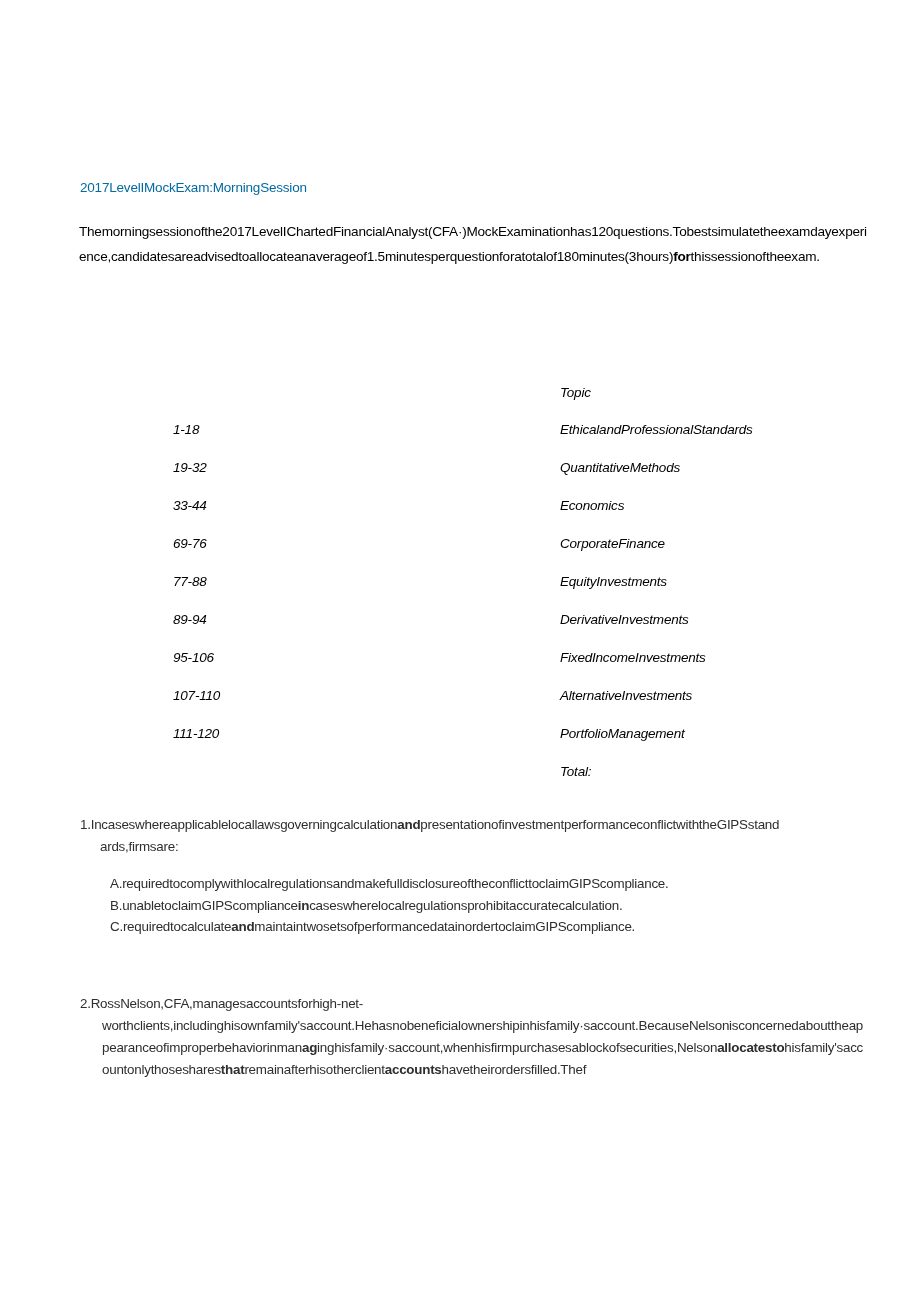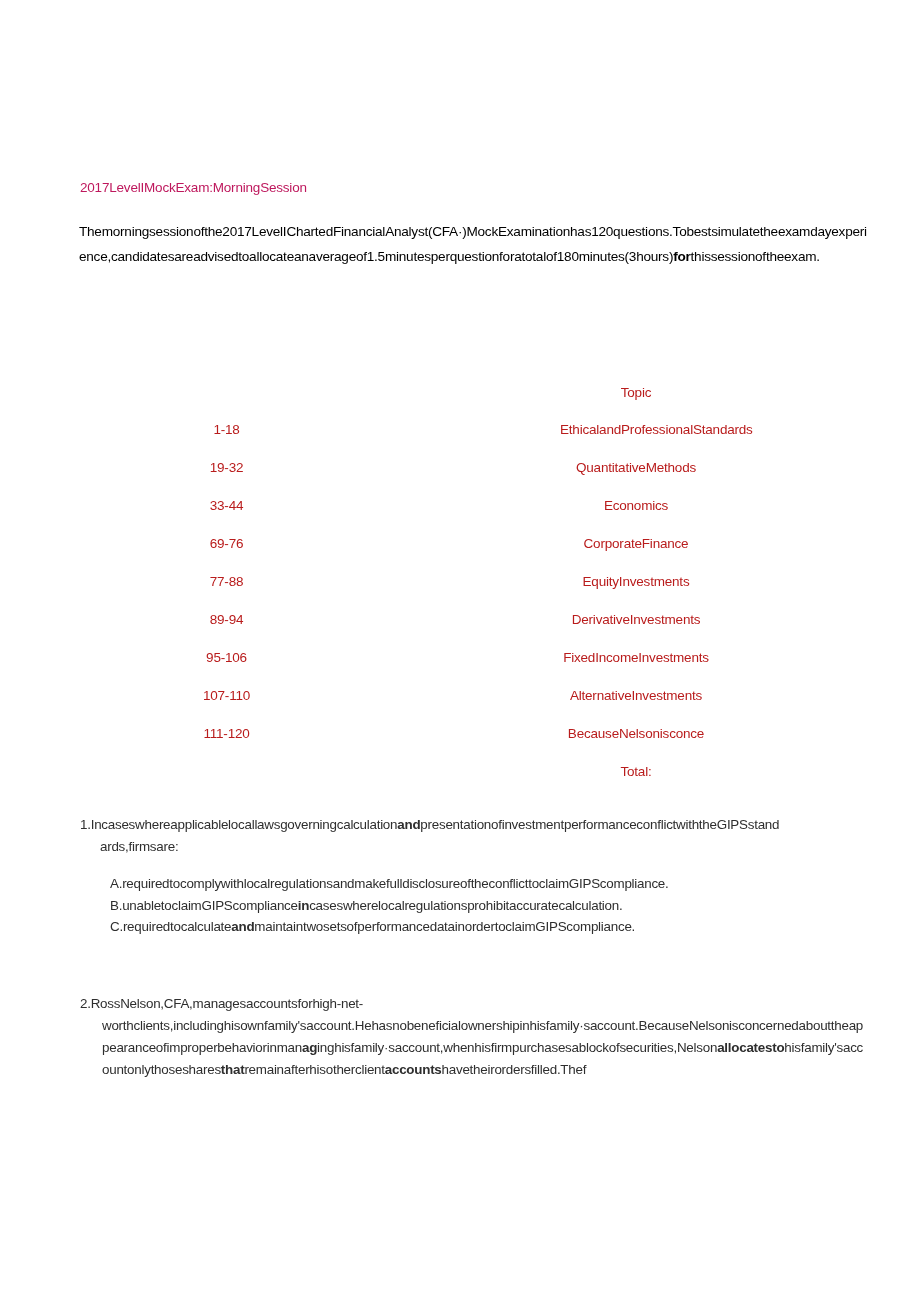--- a/index.html
+++ b/index.html
@@ -23,21 +23,21 @@
     height: 1302px;
     overflow: hidden;
   }
 
   
   .doc-title {
     position: absolute;
     left: 80px;
     top: 180px;
     font-size: 13.5px;
-    color: #be185d;
+    color: #0369a1;
     letter-spacing: -0.2px;
     white-space: nowrap;
   }
 
   
   .intro {
     position: absolute;
     left: 79px;
     top: 219px;
     width: 792px;
@@ -63,25 +63,26 @@
     table-layout: fixed;
   }
   .exam-table col.c-range  { width: 280px; }
   .exam-table col.c-topic  { width: 432px; }
   .exam-table col.c-min    { width: 208px; }
 
   .exam-table td, .exam-table th {
     padding: 0;
     font-size: 13.5px;
     font-weight: normal;
-    color: #b91c1c;
+    color: #000000;
     letter-spacing: -0.2px;
     height: 38px;
     vertical-align: middle;
-    text-align: center;
+    text-align: left;
+    font-style: italic;
   }
   .cell-range  { padding-left: 173px !important; }
   .cell-topic  { padding-left: 280px !important; }
   .cell-min    { padding-left: 712px !important; }
 
   
   .hdr td { height: 36px; }
 
   .total-row .cell-topic { padding-left: 280px !important; }
   .total-row .cell-min   { font-weight: bold; }
@@ -191,21 +192,21 @@
           <td class="cell-topic">FixedIncomeInvestments</td>
           <td class="cell-min">18</td>
         </tr>
         <tr>
           <td class="cell-range">107-110</td>
           <td class="cell-topic">AlternativeInvestments</td>
           <td class="cell-min">6</td>
         </tr>
         <tr>
           <td class="cell-range">111-120</td>
-          <td class="cell-topic">BecauseNelsonisconce</td>
+          <td class="cell-topic">PortfolioManagement</td>
           <td class="cell-min">15</td>
         </tr>
 
         <tr class="total-row">
           <td class="cell-range"></td>
           <td class="cell-topic">Total:</td>
           <td class="cell-min">180</td>
         </tr>
       </tbody>
     </table>

